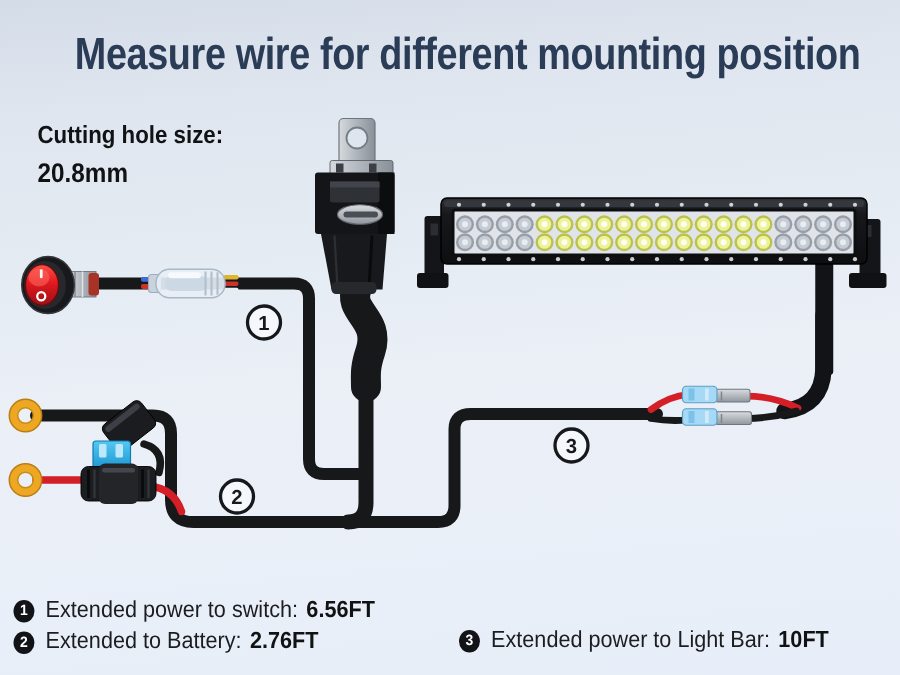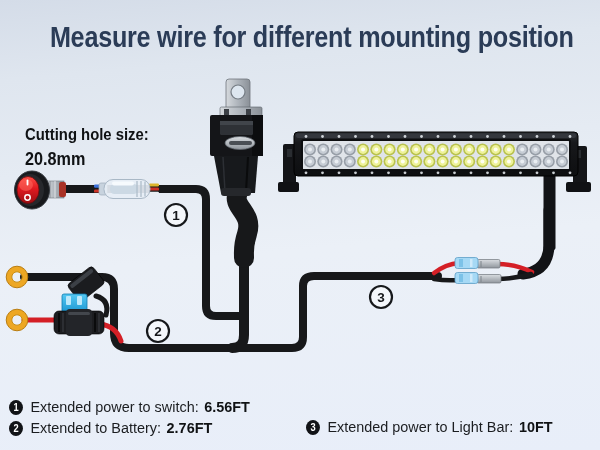--- a/index.html
+++ b/index.html
@@ -7,21 +7,21 @@
     position:relative;width:600px;height:450px;overflow:hidden;
     font-family:"Liberation Sans",sans-serif;
     background:linear-gradient(175deg,#d4dce8 0%,#dfe6ef 16%,#ebf0f7 55%,#e8eef9 100%);
   }
   .title{
     position:absolute;top:20px;left:0;width:600px;margin:0;
     text-align:left;font-size:30px;font-weight:bold;color:#2b3c57;
     white-space:nowrap;
   }
   .condense{display:inline-block;transform:scaleX(0.84);transform-origin:50% 50%;letter-spacing:-0.3px;}
-  .hole-note{position:absolute;left:25px;top:80px;color:#101214;line-height:1.25;margin-top:44px;}
+  .hole-note{position:absolute;left:25px;top:80px;color:#101214;line-height:1.25;}
   .hole-note .l1{font-size:16.5px;font-weight:bold;display:inline-block;transform:scaleX(0.9);transform-origin:0 50%;white-space:nowrap;}
   .hole-note .l2{font-size:18px;font-weight:bold;display:inline-block;transform:scaleX(0.9);transform-origin:0 50%;margin-top:3px;}
   .diagram{position:absolute;left:0;top:0;width:600px;height:450px;}
   .legend-item{position:absolute;display:flex;align-items:center;gap:8px;
     transform:scaleX(0.93);transform-origin:0 50%;white-space:nowrap;}
   .badge{
     width:15px;height:15px;border-radius:50%;background:#111317;color:#ffffff;
     font-size:10px;font-weight:bold;display:flex;align-items:center;justify-content:center;
     flex:0 0 auto;
   }

